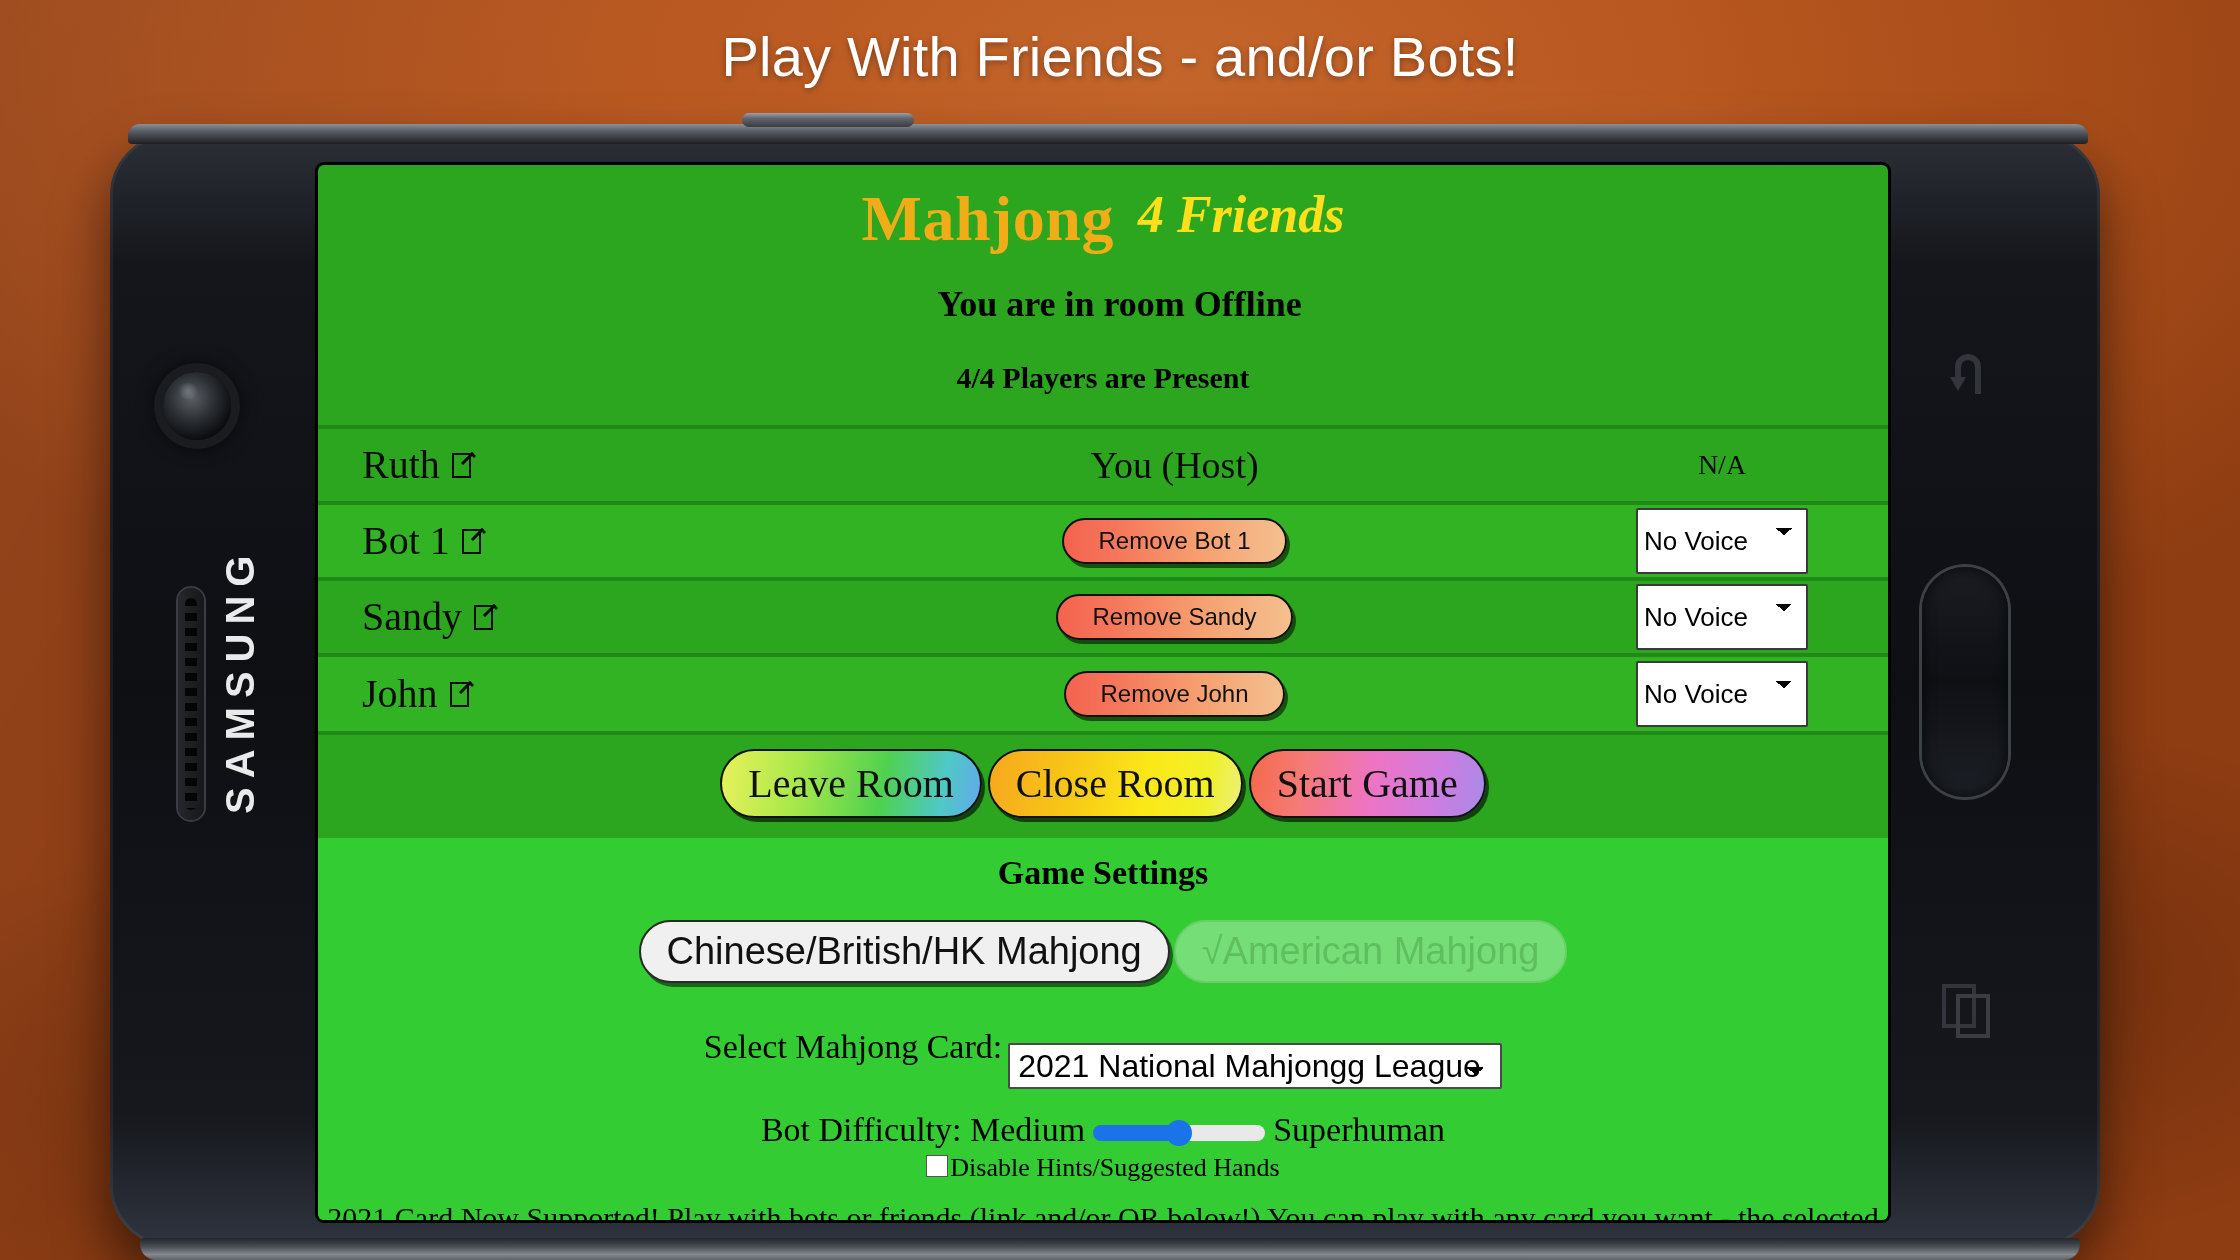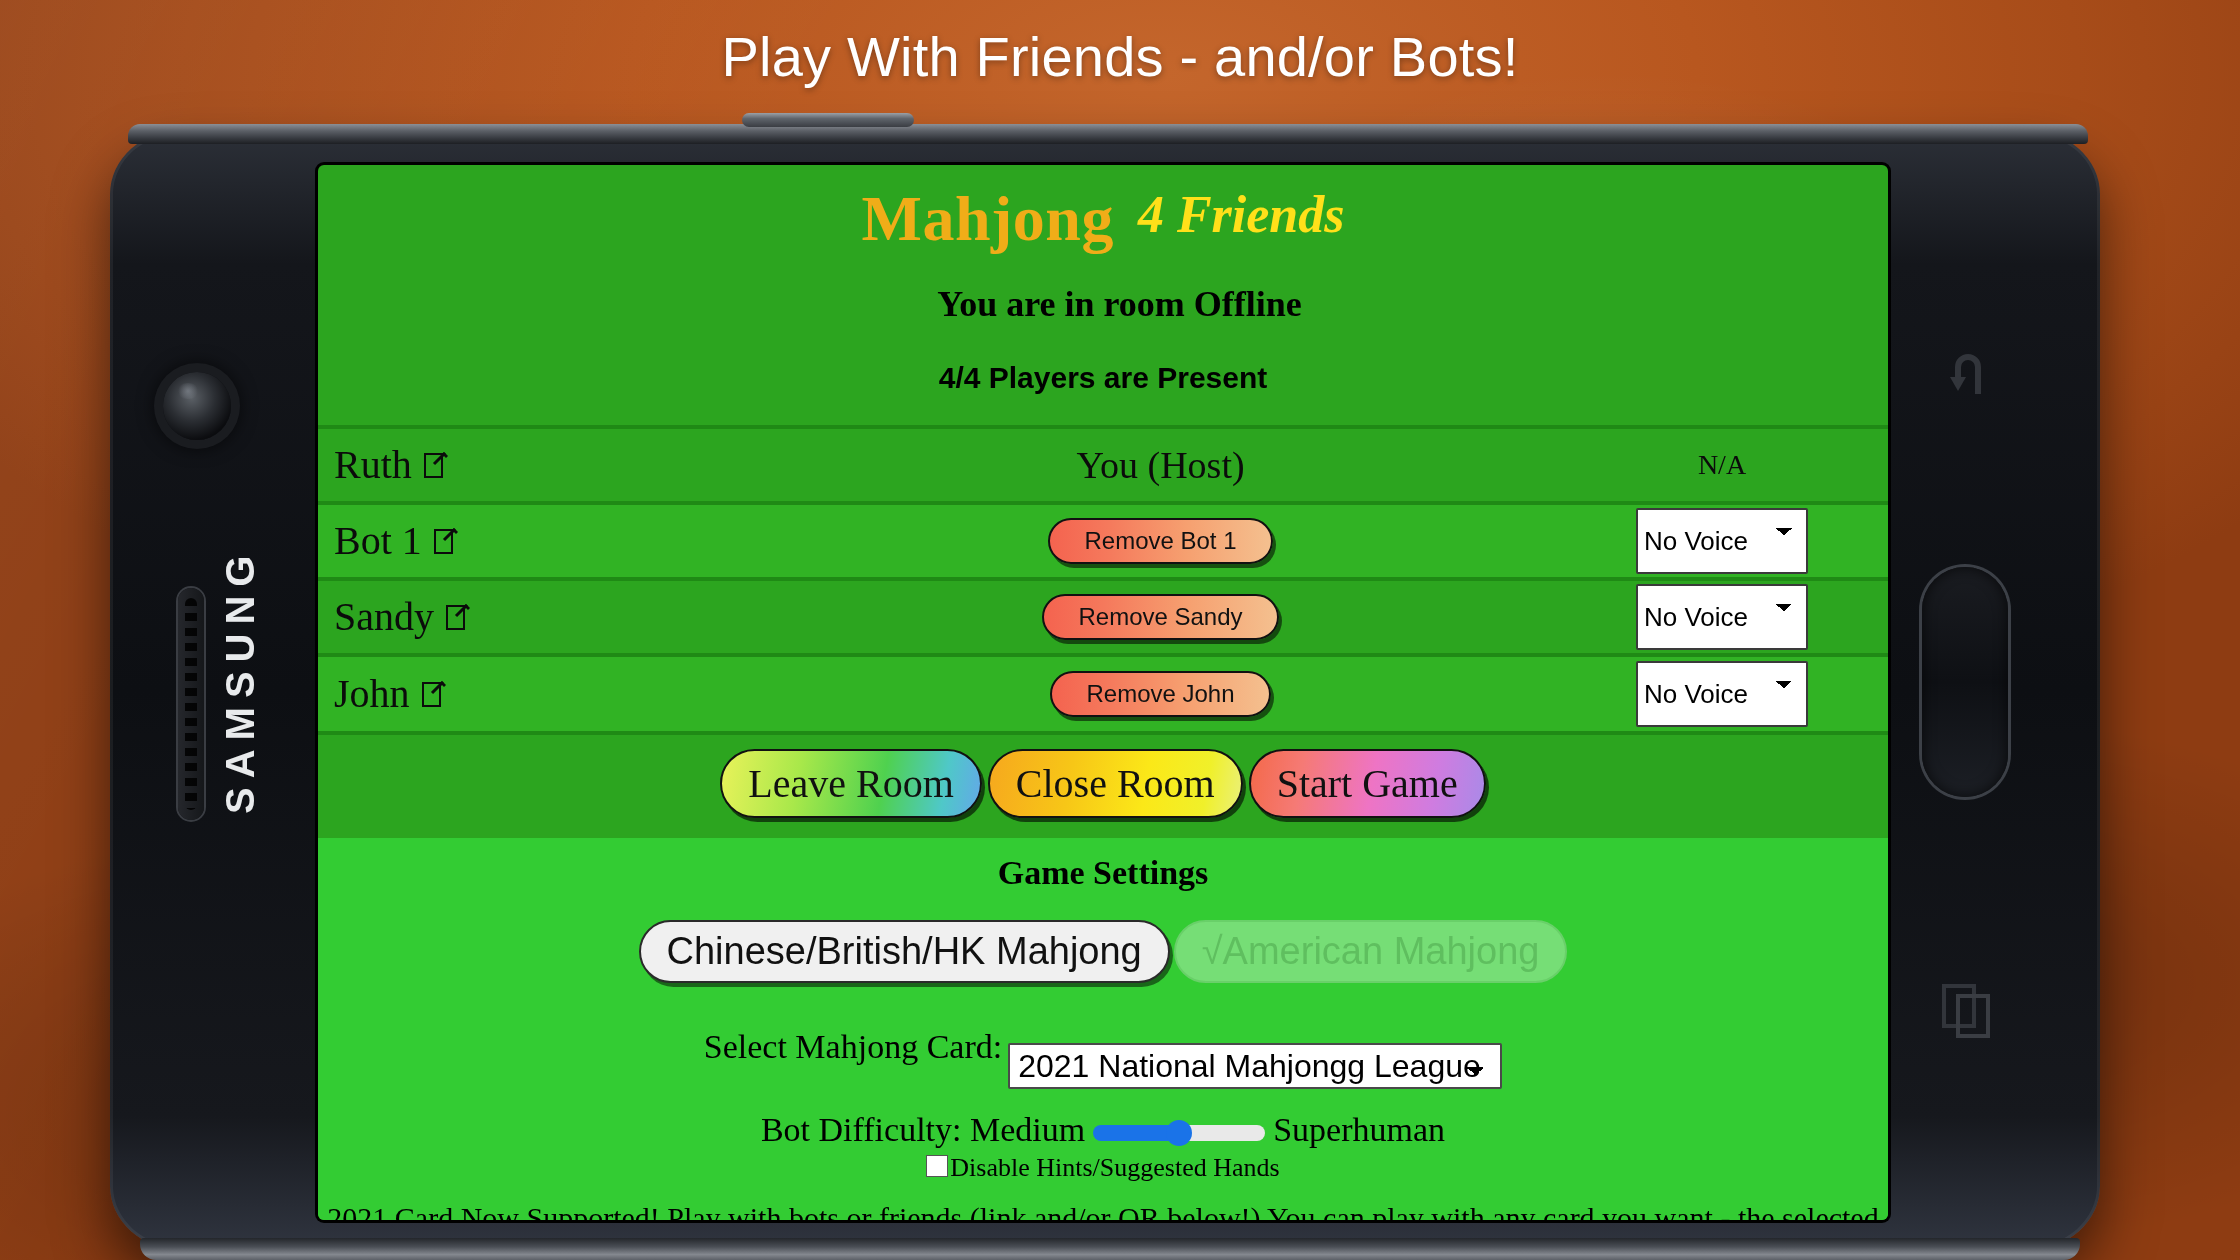--- a/index.html
+++ b/index.html
@@ -113,32 +113,32 @@
   }
   .appTitleSub{
     font-family:"Liberation Serif",serif;font-weight:bold;font-style:italic;
     font-size:52px;color:#ffe01a;margin-left:24px;position:relative;top:-8px;
   }
   .roomLine{
     text-align:center;font-family:"Liberation Serif",serif;font-weight:bold;
     font-size:36px;color:#000;margin-top:32px;padding-left:33px;
   }
   .playersLine{
-    text-align:center;font-family:Liberation Sans, sans-serif;font-weight:bold;
+    text-align:center;font-family:Liberation Serif, serif;font-weight:bold;
     font-size:30px;color:#000;margin-top:36px;
   }
   
   #playerTable{margin-top:30px;width:100%;border-collapse:collapse;}
   #playerTable tr{height:76px;}
   #playerTable tr:nth-child(odd){background:#2ca51f;}
   #playerTable tr:nth-child(even){background:#31b324;}
   #playerTable tr{border-top:4px solid #1f8a15;}
   #playerTable tr:first-child{border-top:4px solid #1f8a15;}
   td.nameCell{
-    padding-left:16px;font-family:"Liberation Serif",serif;font-size:40px;color:#0b0b0b;
+    padding-left:44px;font-family:"Liberation Serif",serif;font-size:40px;color:#0b0b0b;
     width:430px;white-space:nowrap;
   }
   .editIcon{display:inline-block;margin-left:10px;vertical-align:-2px;}
   td.midCell{text-align:center;}
   td.voiceCell{width:330px;text-align:center;}
   .hostText{font-family:"Liberation Serif",serif;font-size:38px;color:#0b0b0b;}
   .naText{font-family:"Liberation Serif",serif;font-size:28px;color:#0b0b0b;}
   .removeBtn{
     display:inline-block;border:2px solid #111;border-radius:34px;
     padding:7px 34px;font-size:24px;color:#111;

